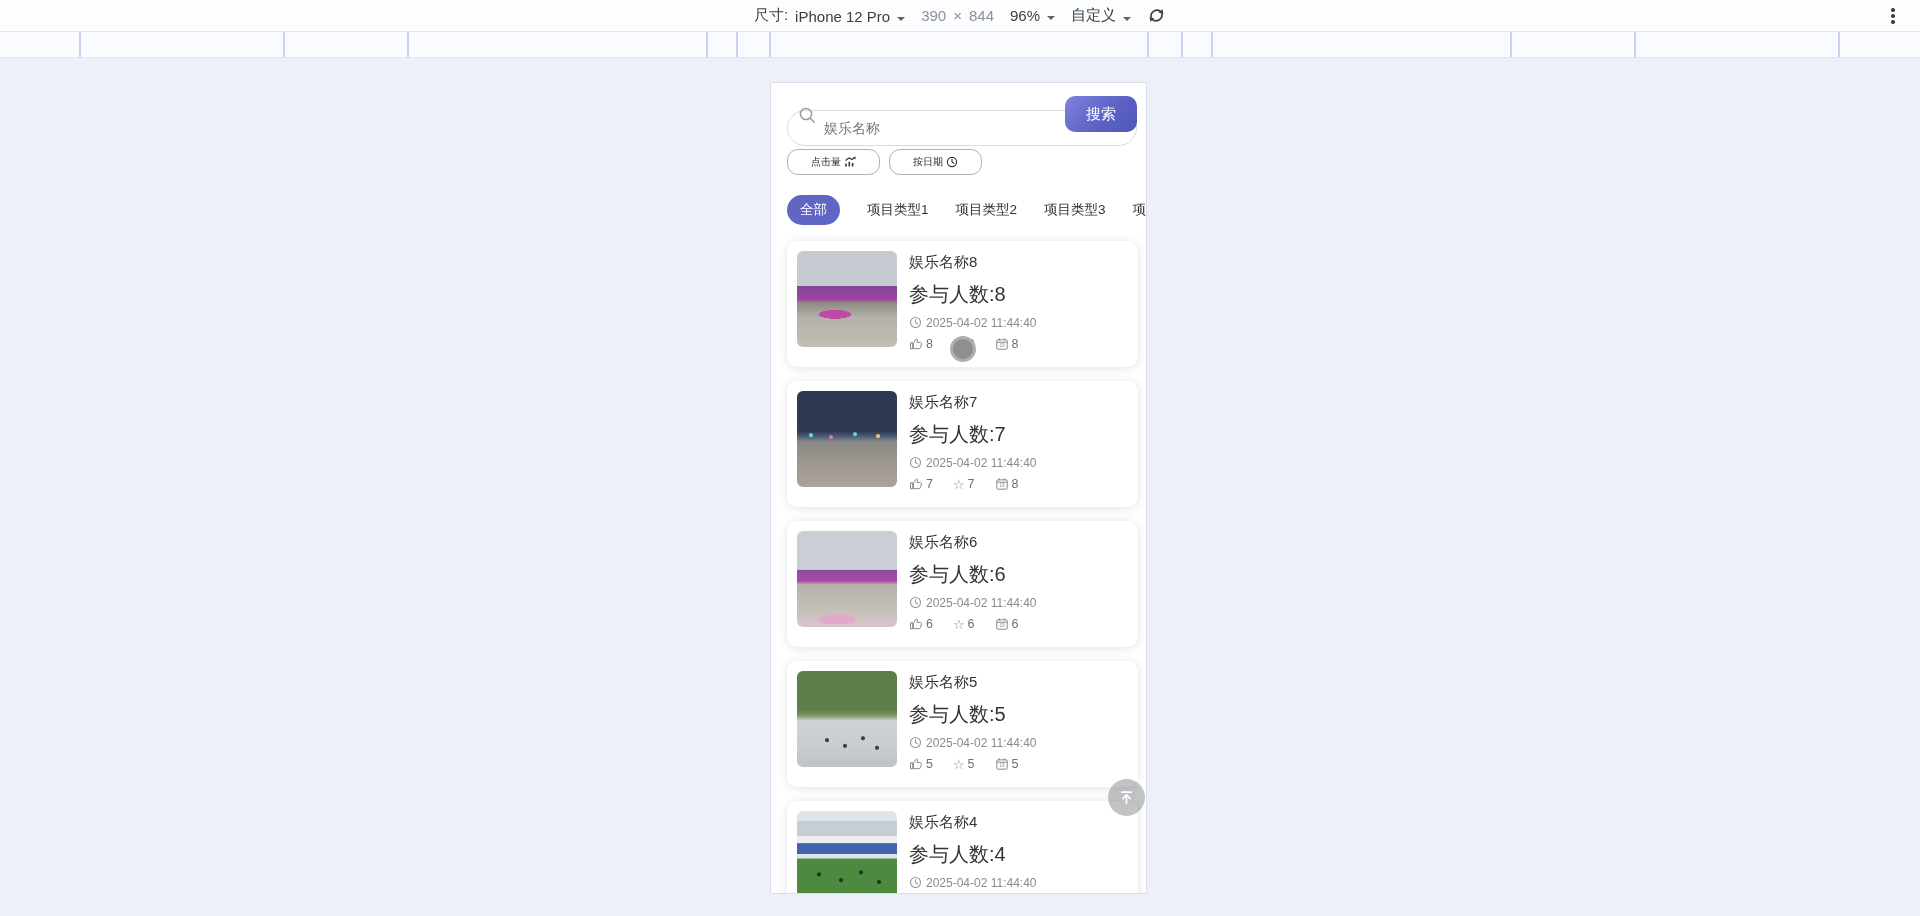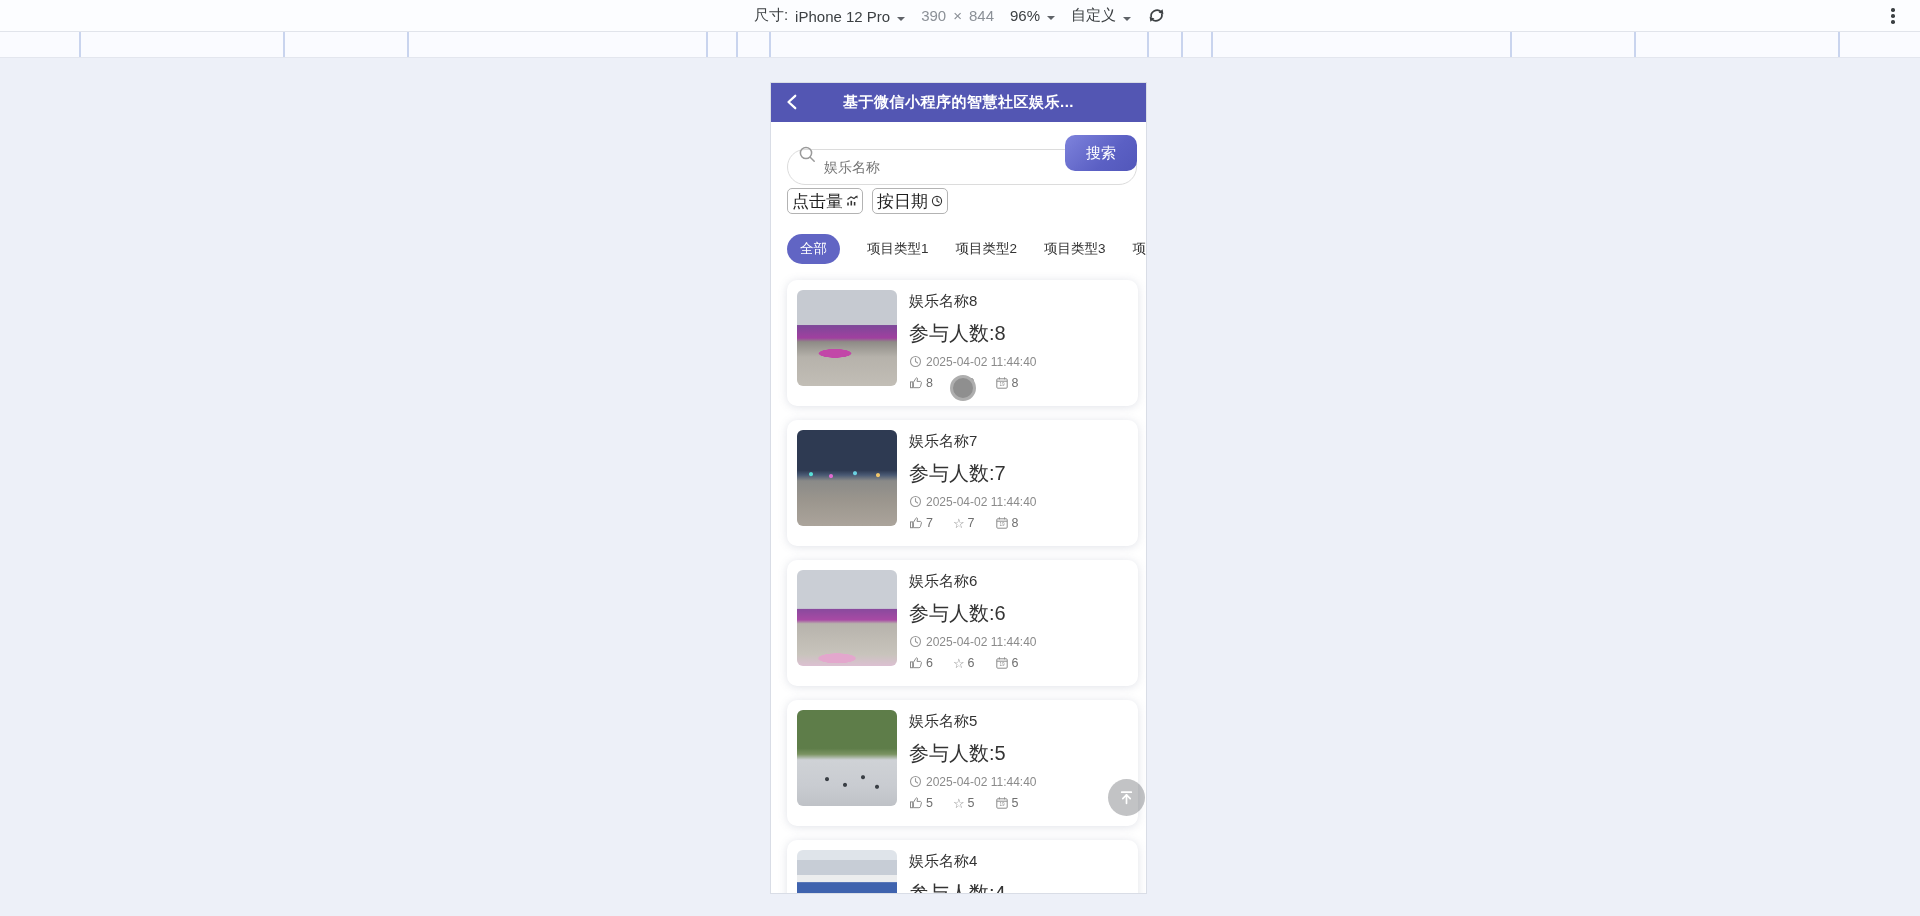--- a/index.html
+++ b/index.html
@@ -63,22 +63,22 @@
   .search-icon { position:absolute; left:11px; top:10px; width:19px; height:19px; }
   .search-btn {
     position:absolute; right:0; top:0; width:72px; height:36px; border:none; cursor:pointer;
     border-radius:10px; background:linear-gradient(135deg,#7e83dc 0%,#5b60c4 60%,#5257ba 100%);
     color:#fff; font-size:15px; font-family:"Liberation Sans", sans-serif;
   }
 
   
   .chips { margin:13px 9px 0 16px; display:flex; gap:9px; }
   .chip {
-    border:1px solid #b3b3b3; border-radius:5px; height:26px; padding:0 4px;
-    display:inline-flex; align-items:center; gap:3px; font-size:17px; color:#1f1f1f;
+    border:1px solid #b3b3b3; border-radius:11px; height:26px; padding:0 23px;
+    display:inline-flex; align-items:center; gap:3px; font-size:10px; color:#1f1f1f;
     background:#fff; cursor:pointer;
   }
 
   
   .tabs {
     margin:20px 0 0 16px; display:flex; align-items:center; gap:27px;
     white-space:nowrap; overflow:hidden; font-size:13.5px; color:#333; height:30px;
   }
   .tab { cursor:pointer; flex:none;text-align:right; }
   .tab.active { background:#6165c4; color:#fff; border-radius:15px; padding:6px 13px; }
@@ -185,28 +185,20 @@
   <div class="vline" style="left:1181px"></div>
   <div class="vline" style="left:1211px"></div>
   <div class="vline" style="left:1510px"></div>
   <div class="vline" style="left:1634px"></div>
   <div class="vline" style="left:1838px"></div>
 </div>
 
 <div class="canvas">
   <div class="device">
 
-    <div class="appbar">
-      <span class="back">
-        <svg width="18" height="18" viewBox="0 0 16 16">
-          <polyline points="10,2.5 4,8 10,13.5" fill="none" stroke="#fff" stroke-width="2" stroke-linecap="round" stroke-linejoin="round"></polyline>
-        </svg>
-      </span>
-      <span class="title">基于微信小程序的智慧社区娱乐...</span>
-    </div>
 
     <div class="search-row">
       <input class="search-input" value="" placeholder="娱乐名称" style="">
       <svg class="search-icon" viewBox="0 0 19 19">
         <circle cx="8" cy="8" r="5.6" fill="none" stroke="#9a9a9a" stroke-width="1.5"></circle>
         <line x1="12.2" y1="12.2" x2="16.2" y2="16.2" stroke="#9a9a9a" stroke-width="1.5" stroke-linecap="round"></line>
       </svg>
       <button class="search-btn">搜索</button>
     </div>
 

